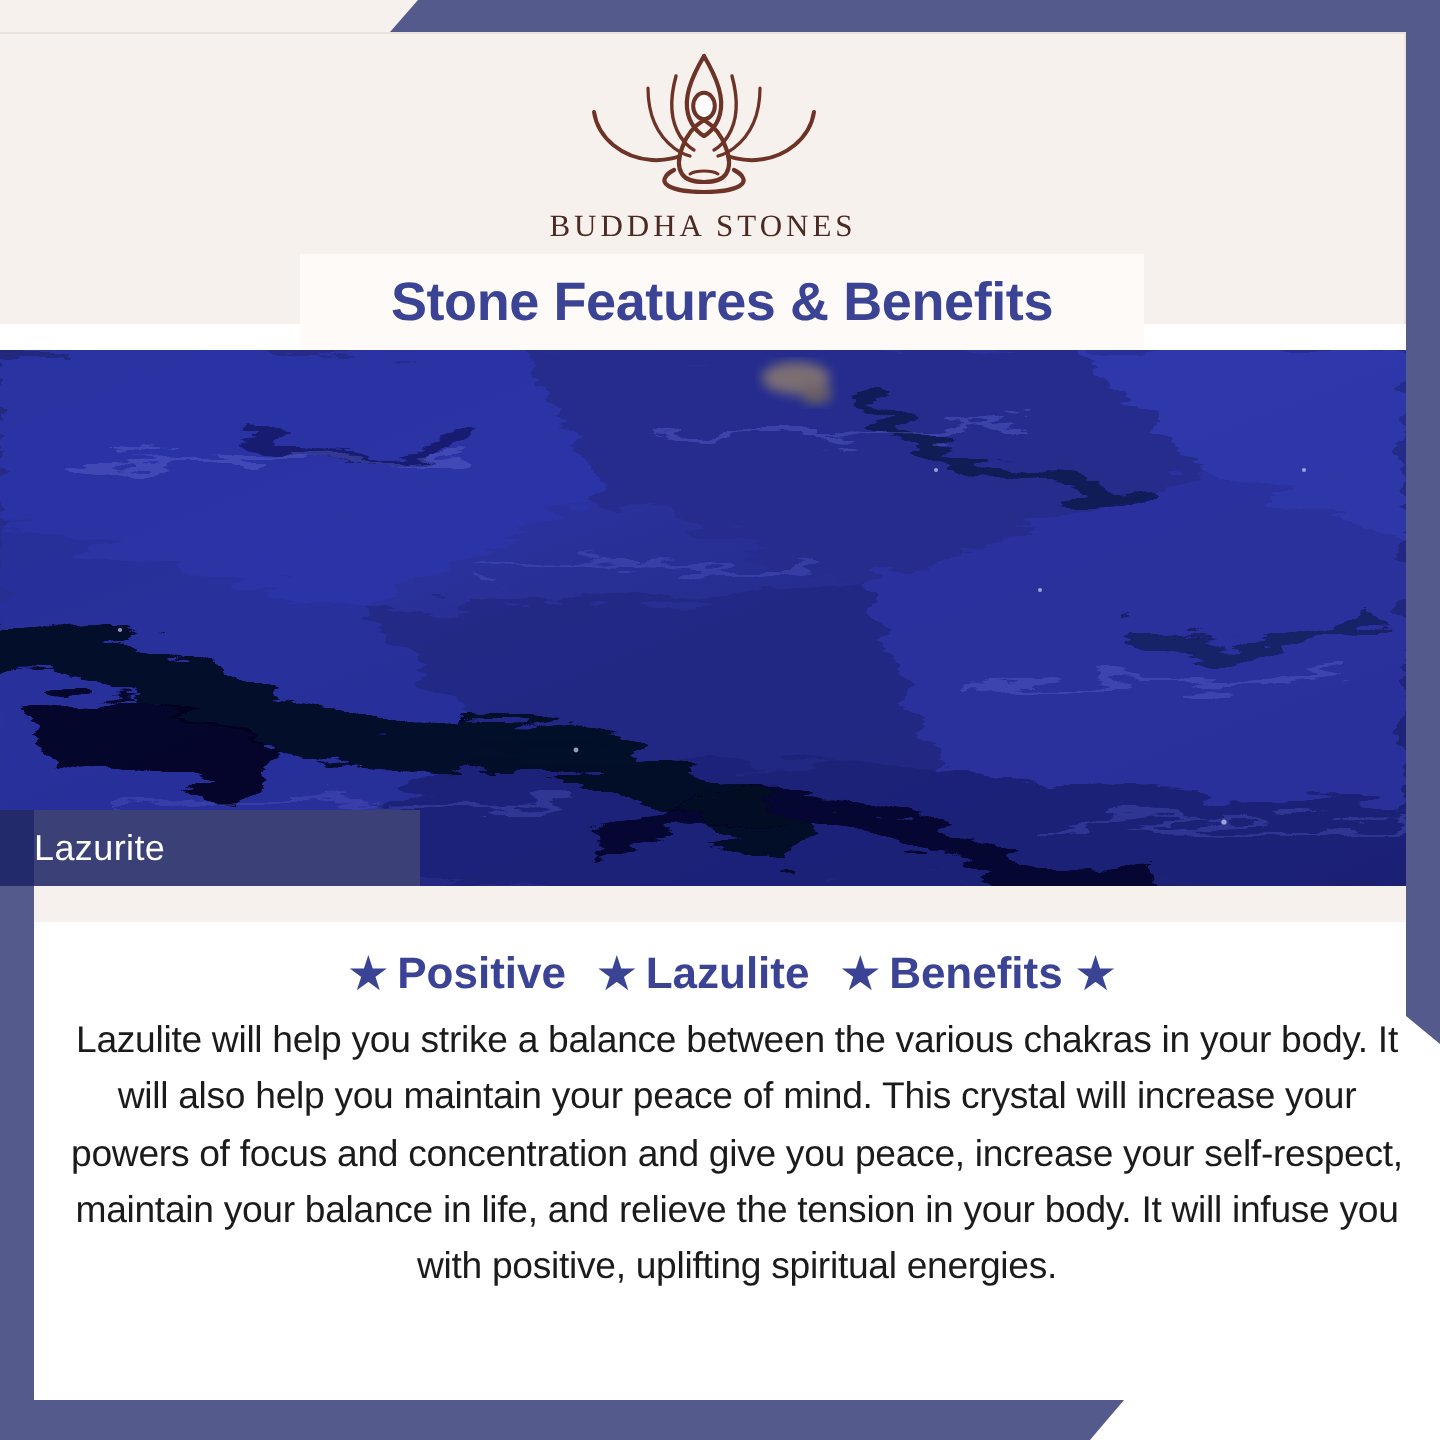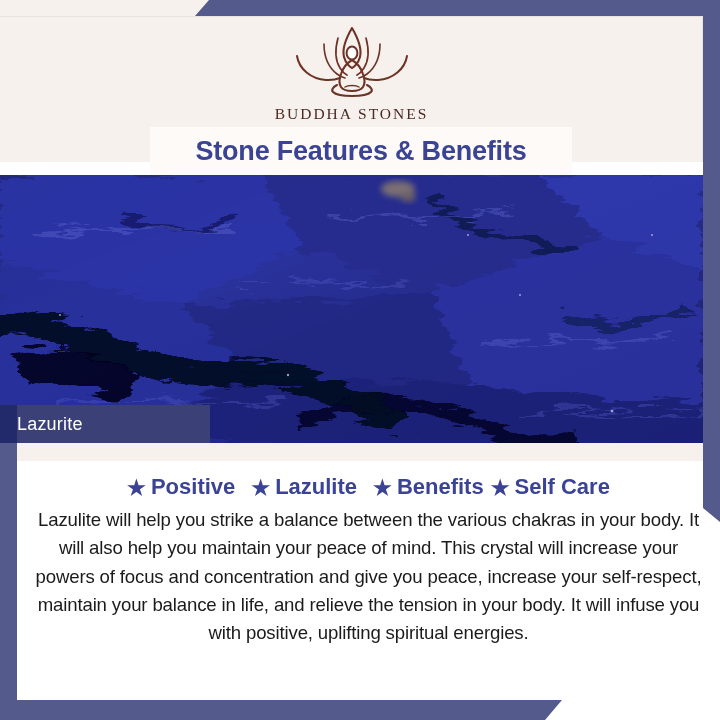--- a/index.html
+++ b/index.html
@@ -269,21 +269,20 @@
         <span>Lazulite</span>
       </span>
       <span class="b-gap"></span>
       <span class="benefit-item">
         <span class="benefit-star">★</span>
         <span>Benefits</span>
       </span>
       <span class="b-gap-tight"></span>
       <span class="benefit-item">
         <span class="benefit-star">★</span>
-        <span>Self Care</span>
       </span>
     </div>
 
     <p class="body-text">Lazulite will help you strike a balance between the various chakras in your body. It will also help you maintain your peace of mind. This crystal will increase your powers of focus and concentration and give you peace, increase your self-respect, maintain your balance in life, and relieve the tension in your body. It will infuse you with positive, uplifting spiritual energies.</p>
   </div>
 
   <div class="frame-top"></div>
   <div class="frame-right"></div>
   <div class="frame-left"></div>
   <div class="frame-bottom"></div>

